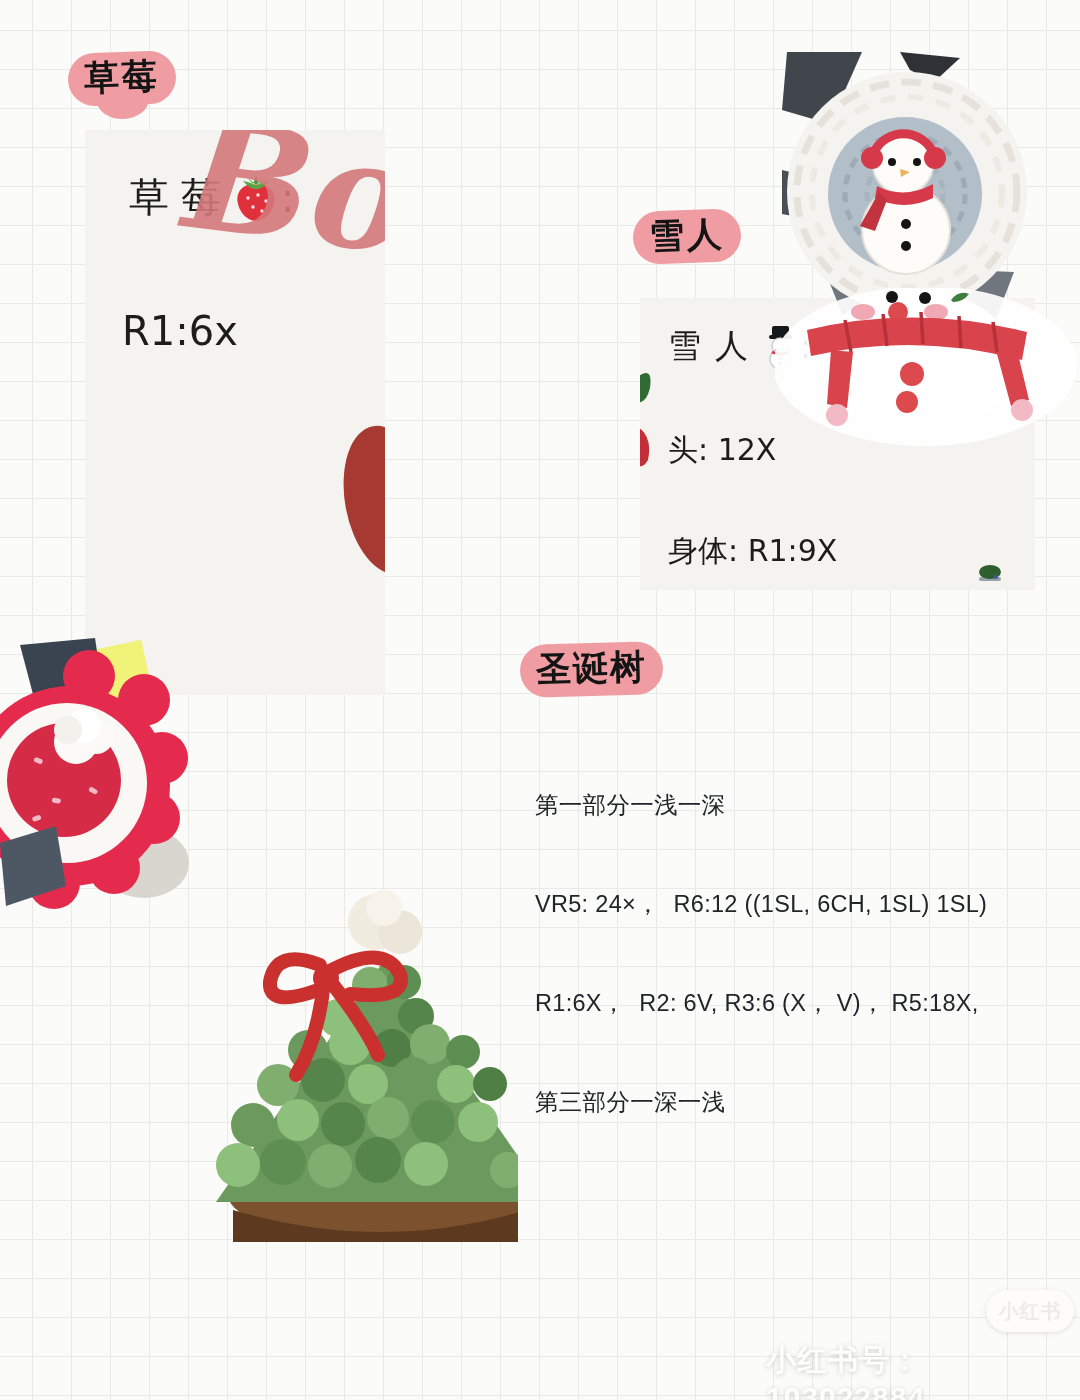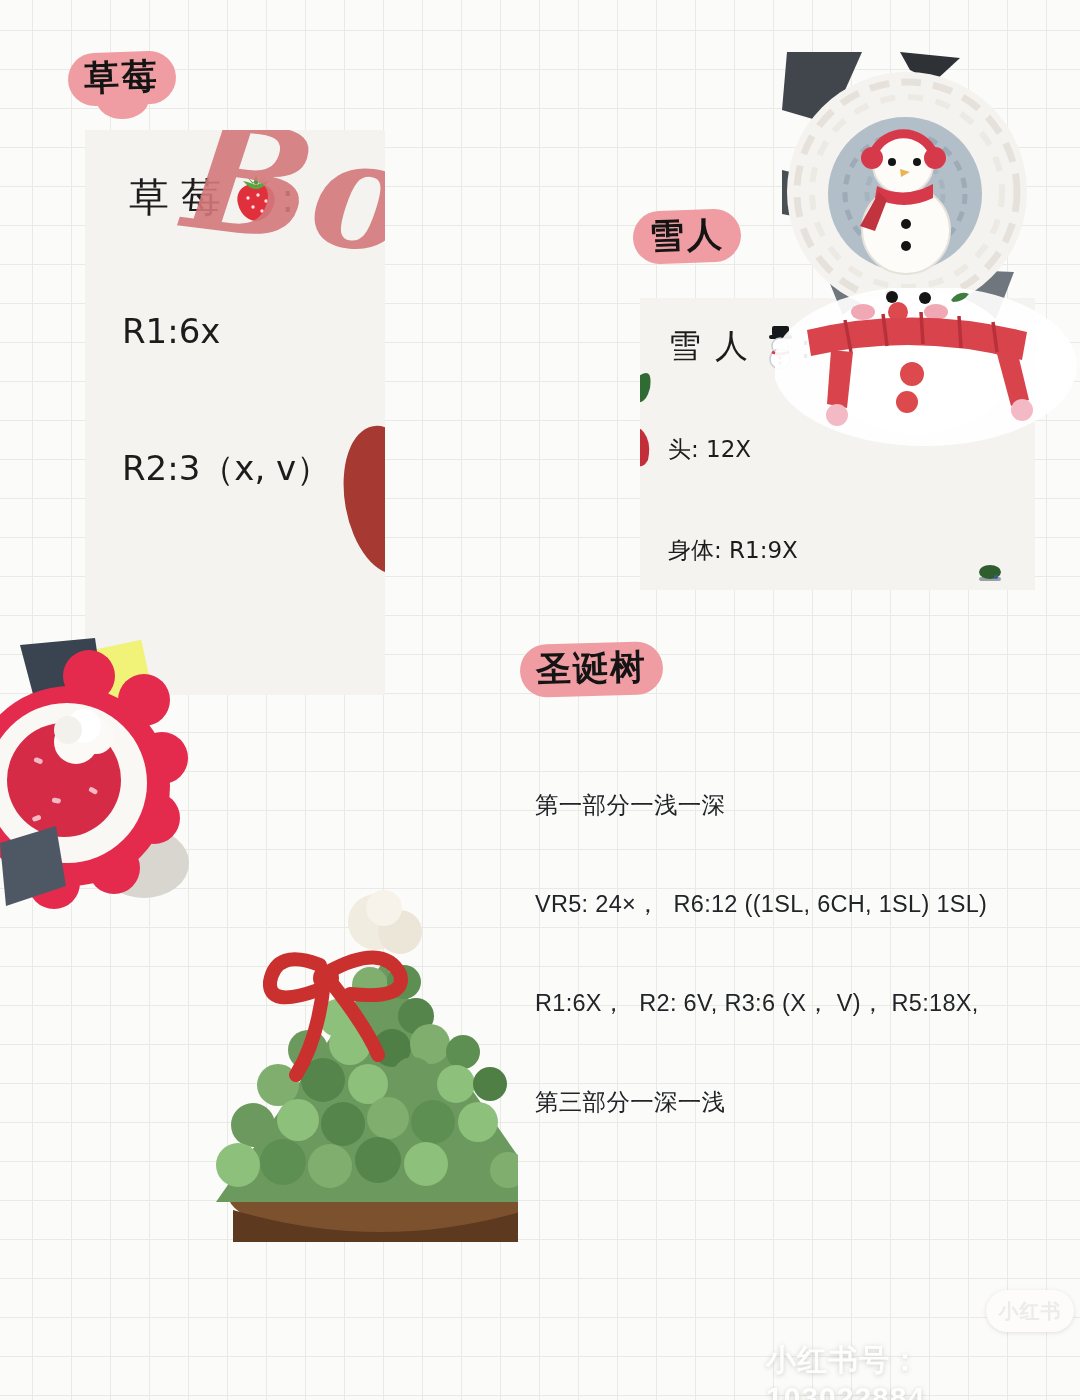--- a/index.html
+++ b/index.html
@@ -26,32 +26,32 @@
   }
   #tag-snowman{left:633px;top:210px;}
   #tag-tree{left:520px;top:643px;transform:rotate(-1.5deg);letter-spacing:2px;}
   
   .card{position:absolute;background:#f4f3f0;overflow:hidden;color:#1c1c1c;
         font-family:"DejaVu Sans",sans-serif;z-index:2;}
   #card-strawberry{left:85px;top:130px;width:300px;height:565px;}
   .c1-title{position:absolute;left:44px;top:40px;font-size:40px;font-weight:500;
             letter-spacing:12px;display:flex;align-items:center;}
   .c1-title .colon{letter-spacing:0;margin-left:2px;}
-  .c1-lines{position:absolute;left:37px;top:88px;font-size:34px;line-height:45.5px;
+  .c1-lines{position:absolute;left:37px;top:88px;font-size:40px;line-height:45.5px;
             white-space:pre;font-weight:500;}
   .bo-mark{position:absolute;right:-28px;top:-18px;font-family:"DejaVu Serif",serif;
            font-style:italic;font-weight:bold;font-size:150px;color:#d4787b;
            transform:rotate(7deg);opacity:.9;z-index:1;line-height:1;}
   .red-blob{position:absolute;right:-42px;top:295px;width:82px;height:150px;
             background:#a63a33;border-radius:50%;transform:rotate(-10deg);}
   #card-snowman{left:640px;top:298px;width:395px;height:292px;}
   .c2-title{position:absolute;left:28px;top:26px;font-size:33px;font-weight:500;
             letter-spacing:14px;display:flex;align-items:center;}
   .c2-title .colon{letter-spacing:0;}
-  .c2-lines{position:absolute;left:28px;top:68px;font-size:23px;line-height:33.5px;
+  .c2-lines{position:absolute;left:28px;top:68px;font-size:30px;line-height:33.5px;
             white-space:pre;font-weight:500;}
   .edge-clipart{position:absolute;left:-3px;top:66px;}
   .corner-sticker{position:absolute;right:32px;bottom:6px;}
   
   .tree-text{position:absolute;left:535px;top:723px;width:505px;font-size:23.5px;
              line-height:33px;color:#222428;white-space:pre-wrap;z-index:2;
              letter-spacing:.3px;}
   
   .photo{position:absolute;}
   #photo-snowman{left:782px;top:52px;z-index:4;}
@@ -90,21 +90,20 @@
         <circle cx="15" cy="25" r="1.7" fill="#ffe2e5"></circle>
           <circle cx="25" cy="22" r="1.7" fill="#ffe2e5"></circle>
         <circle cx="33" cy="28" r="1.7" fill="#ffe2e5"></circle>
           <circle cx="20" cy="34" r="1.7" fill="#ffe2e5"></circle>
         <circle cx="29" cy="38" r="1.7" fill="#ffe2e5"></circle>
       </svg>
       <span class="colon">:</span>
     </div>
     <div class="c1-lines">
       <div>R1:6x</div>
-      <div>R2:3（x, v）</div>
       
       
       
       
       
       
       
     </div>
   </div>
 

